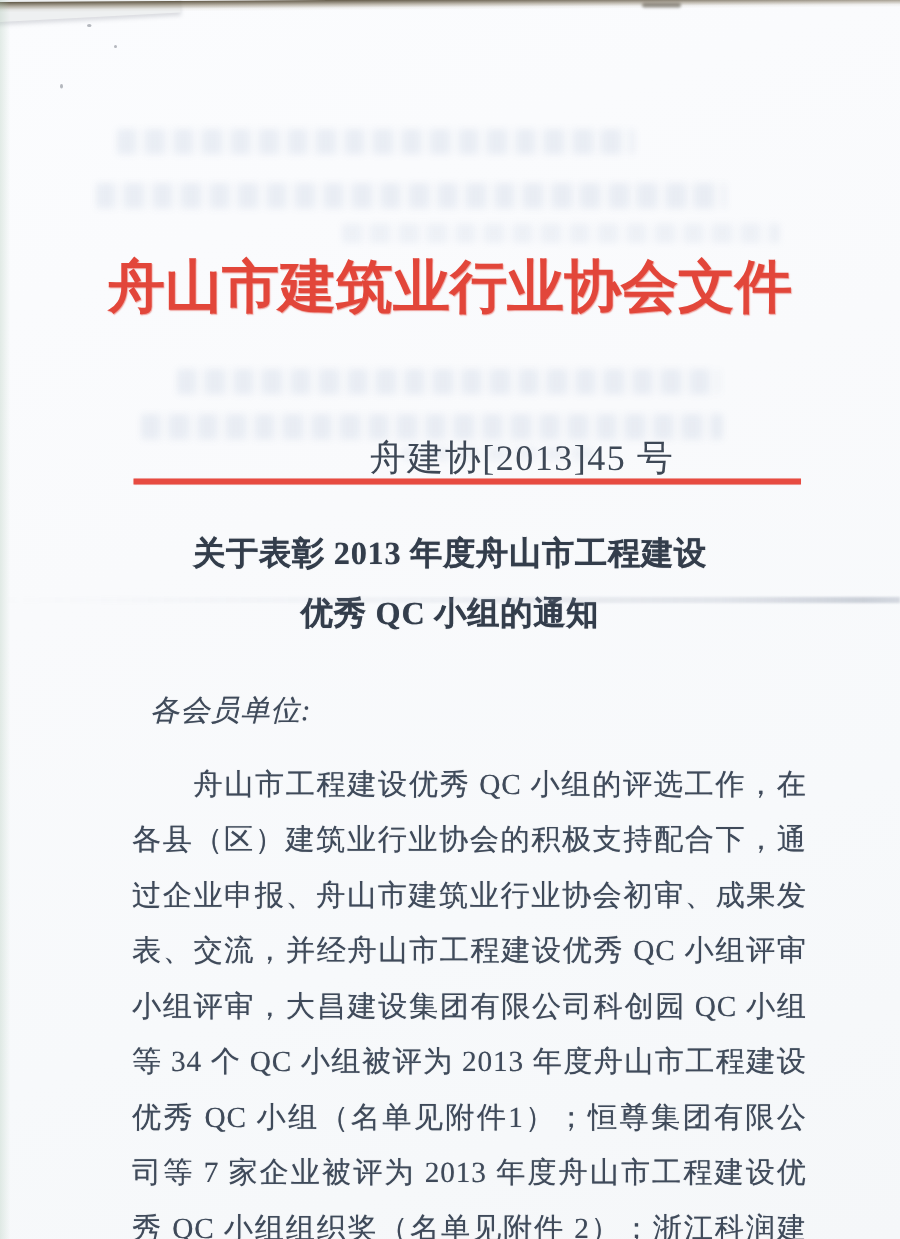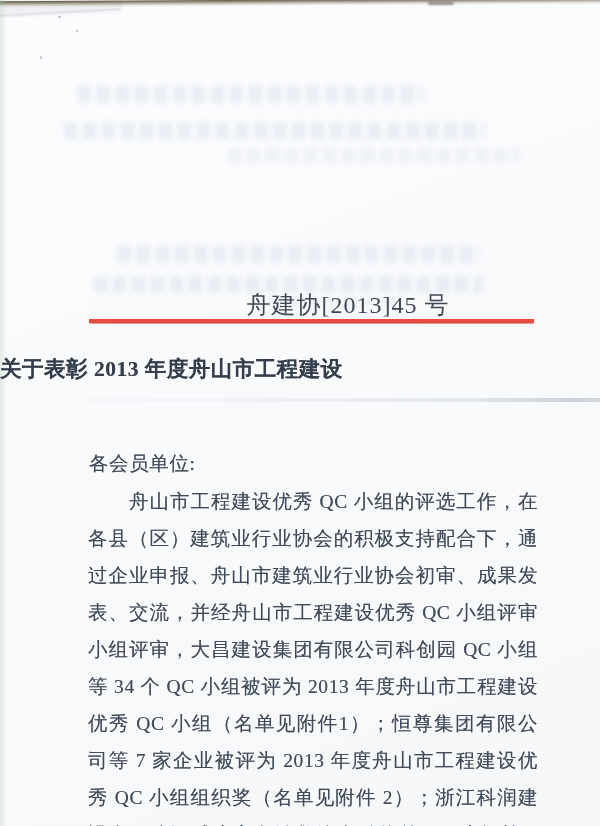--- a/index.html
+++ b/index.html
@@ -104,40 +104,41 @@
   .red-rule {
     position: absolute;
     top: 319px; left: 89px;
     width: 445px; height: 4px;
     background: #e74b41;
     box-shadow: 0 0.5px 1px rgba(190,60,50,0.5);
   }
   .subject {
     position: absolute;
     top: 349px; left: 0; right: 0;
+    text-align: center;
     font-size: 21.5px;
     font-weight: bold;
     line-height: 40px;
     letter-spacing: 0.5px;
     color: #333d4b;
     text-shadow: 0 0 0.5px rgba(51,61,75,0.65);
   }
   .body-text {
     position: absolute;
     top: 444px; left: 88px;
     width: 450px;
     font-size: 19.5px;
     line-height: 37px;
     letter-spacing: 0.6px;
     color: #3f4a5a;
     text-shadow: 0 0 0.5px rgba(63,74,90,0.55);
     text-align: justify;
     text-justify: inter-ideograph;
   }
-  .salutation { margin: 1px; }
+  .salutation { margin: 12px; font-style: italic; }
   .paragraph {
     margin: 0;
     text-indent: 2.1em;
   }
 </style>
 </head>
 <body>
 
 <div class="scan">
 
@@ -149,27 +150,29 @@
   <div class="speck s3"></div>
   <div class="speck s4"></div>
 
   <div class="bleed b1"></div>
   <div class="bleed b2"></div>
   <div class="bleed b3"></div>
   <div class="bleed b4"></div>
   <div class="bleed b5"></div>
   <div class="bleed b6"></div>
 
+  <h1 class="org-title">舟山市建筑业行业协会文件</h1>
 
   <div class="doc-number">舟建协[2013]45 号</div>
 
   <div class="red-rule"></div>
 
   <div class="subject">
     <div>关于表彰 2013 年度舟山市工程建设</div>
+    <div>优秀 QC 小组的通知</div>
   </div>
 
   <div class="fold-crease"></div>
 
   <div class="body-text">
     <div class="salutation">各会员单位:</div>
     <p class="paragraph">舟山市工程建设优秀 QC 小组的评选工作，在各县（区）建筑业行业协会的积极支持配合下，通过企业申报、舟山市建筑业行业协会初审、成果发表、交流，并经舟山市工程建设优秀 QC 小组评审小组评审，大昌建设集团有限公司科创园 QC 小组等 34 个 QC 小组被评为 2013 年度舟山市工程建设优秀 QC 小组（名单见附件1）；恒尊集团有限公司等 7 家企业被评为 2013 年度舟山市工程建设优秀 QC 小组组织奖（名单见附件 2）；浙江科润建设有限公司减小定向钻敷管牵引偏差 QC 小组等 9 个 QC 小组被评为 2013 年度舟山市工程建设优秀 QC 小组发布奖（名单见附件 3）现予表彰。</p>
   </div>
 
 </div>

